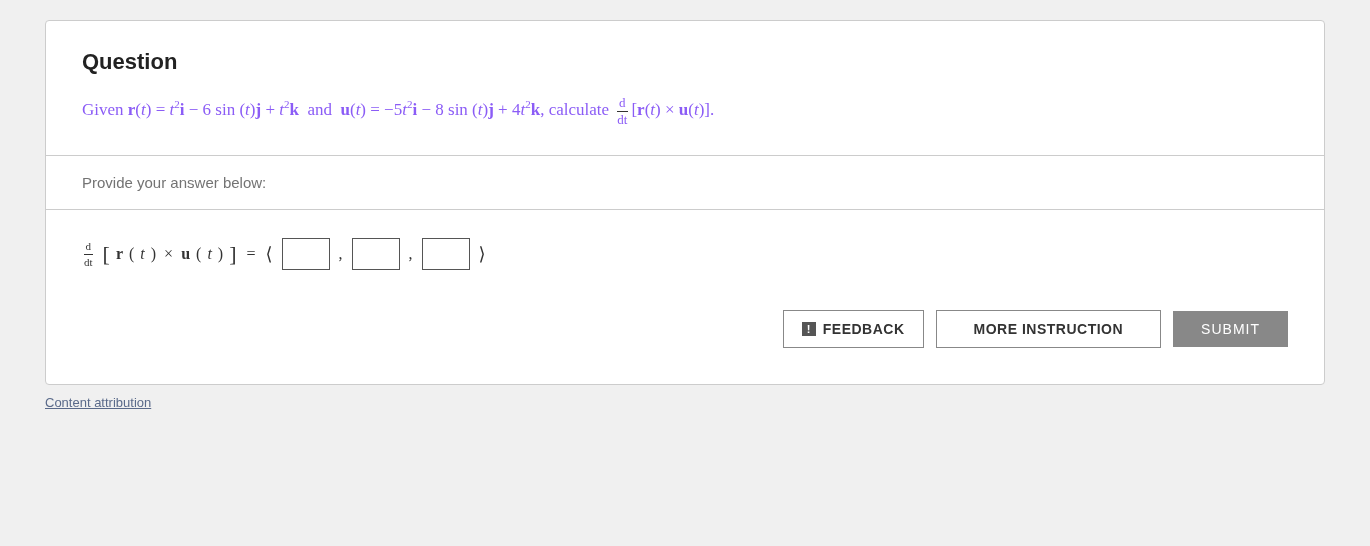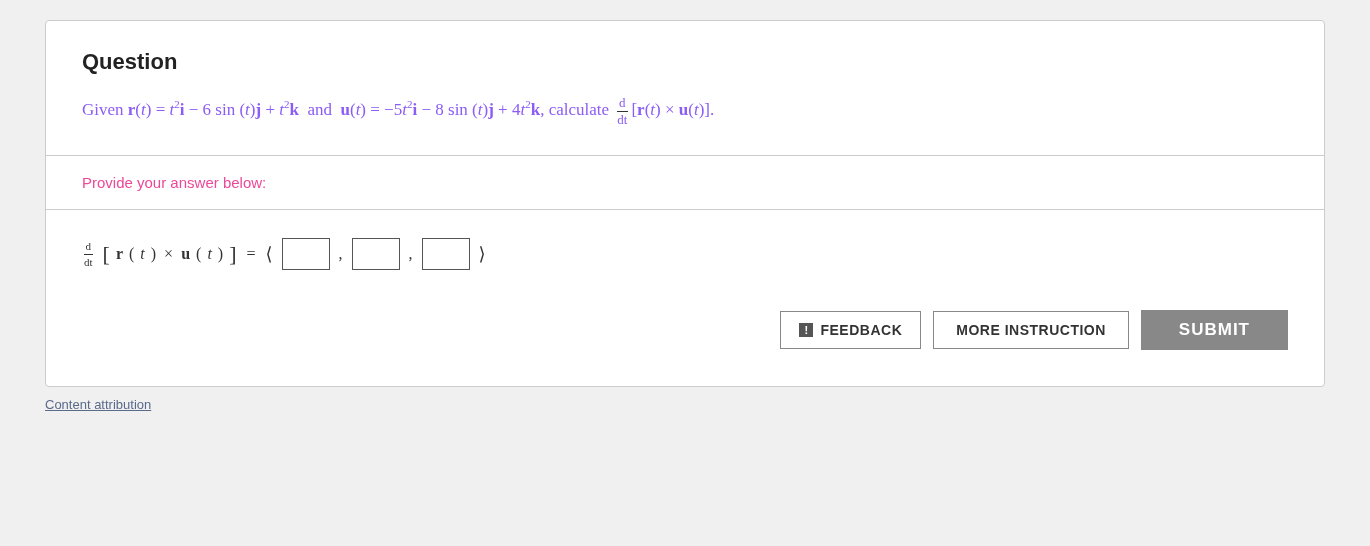--- a/index.html
+++ b/index.html
@@ -58,21 +58,21 @@
       padding: 0 2px;
     }
     .fraction .denom {
       padding: 0 2px;
     }
     .section-prompt {
       padding: 18px 36px;
       border-bottom: 1px solid #ccc;
       font-family: Arial, sans-serif;
       font-size: 15px;
-      color: #ec4899;
+      color: #737373;
     }
     .section-answer {
       padding: 28px 36px 36px 36px;
     }
     .answer-formula {
       display: flex;
       align-items: center;
       gap: 6px;
       font-size: 16px;
       margin-bottom: 40px;
@@ -129,38 +129,38 @@
       border: 1px solid #888;
       background: #fff;
       color: #333;
       font-family: Arial, sans-serif;
       font-size: 14px;
       font-weight: 600;
       cursor: pointer;
       letter-spacing: 0.5px;
     }
     .btn-more {
-      padding: 10px 22px;
+      padding: 10px 37px;
       border: 1px solid #888;
       background: #fff;
       color: #333;
       font-family: Arial, sans-serif;
       font-size: 14px;
       font-weight: 600;
       cursor: pointer;
       letter-spacing: 0.5px;
     }
     .btn-submit {
-      padding: 10px 38px;
+      padding: 10px 28px;
       border: none;
       background: #888;
       color: #fff;
       font-family: Arial, sans-serif;
-      font-size: 17px;
-      font-weight: 700;
+      font-size: 14px;
+      font-weight: 400;
       cursor: pointer;
       letter-spacing: 1px;
     }
     .content-attribution {
       margin-top: 10px;
       font-family: Arial, sans-serif;
       font-size: 13px;
       color: #5a6a8a;
       text-decoration: underline;
       cursor: pointer;

